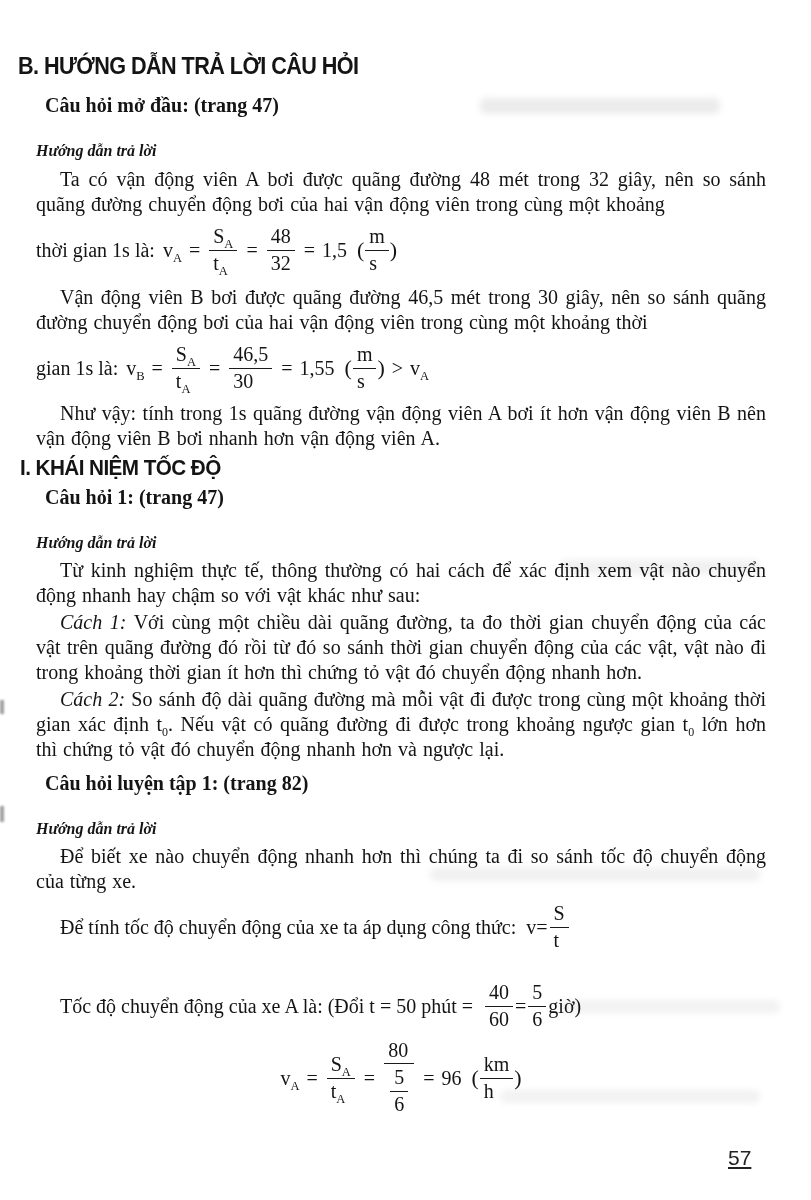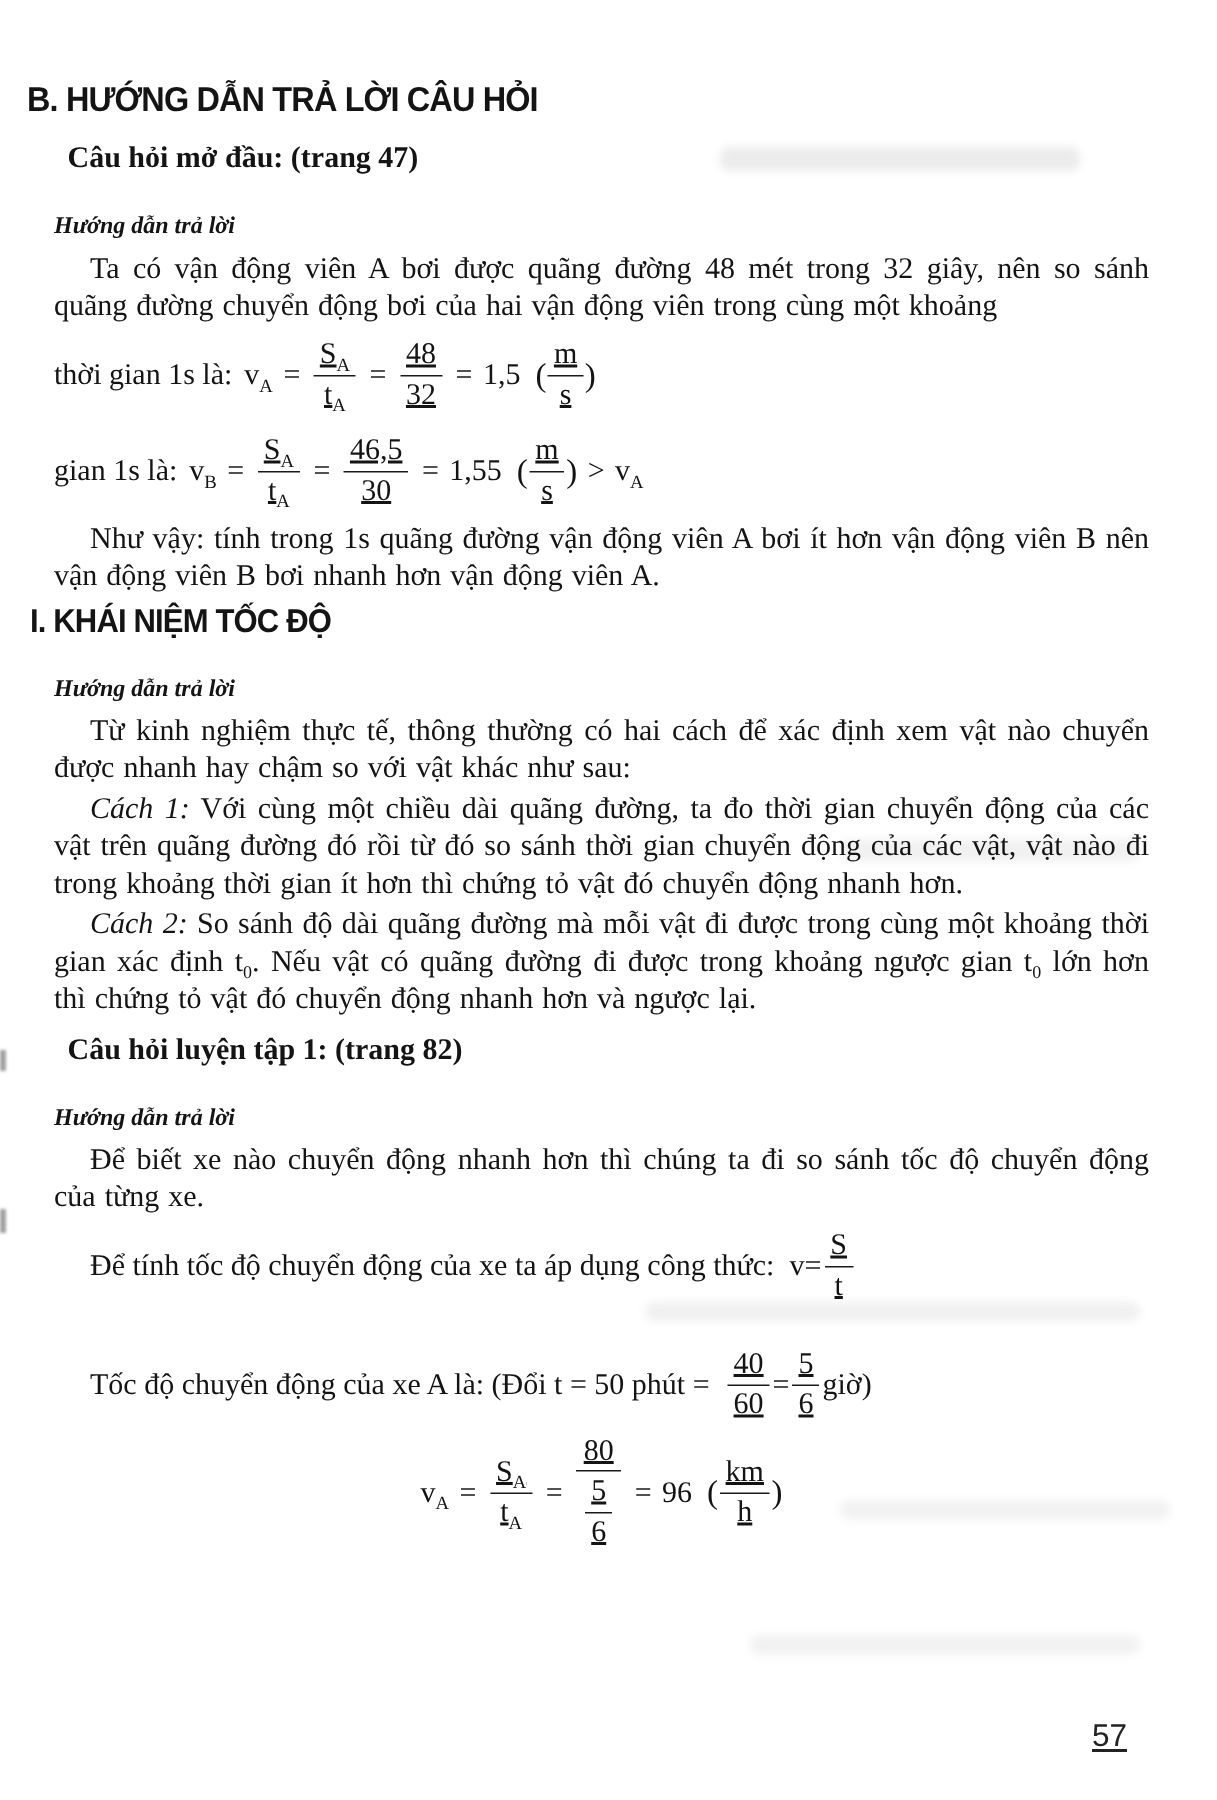--- a/index.html
+++ b/index.html
@@ -34,22 +34,22 @@
   .formula{
     display:flex;align-items:center;font-size:20px;
     min-height:62px;margin:2px 0;white-space:nowrap;
   }
   .formula.center{justify-content:center;min-height:84px;}
   .formula .lead{margin-right:8px;}
   .formula .op{margin:0 7px;}
   .formula .gap{margin-left:10px;}
   .vsym sub, .formula sub{font-size:12.5px;line-height:0;}
   .frac{
-    display:inline-block;vertical-align:middle;text-align:center;
-    line-height:1.08;margin:0 2px;text-decoration:underline;
+    display:inline-block;vertical-align:middle;text-align:left;
+    line-height:1.08;margin:0 2px;
   }
   .frac .num{display:block;padding:1px 4px 2px;border-bottom:1.6px solid #1a1a1a;}
   .frac .den{display:block;padding:2px 4px 1px;}
   .frac .den .frac .num{border-bottom:1.6px solid #1a1a1a;}
   .frac.unit{margin:0 1px;}
   .paren{font-size:22px;vertical-align:middle;}
   .inline-line{
     display:flex;align-items:center;font-size:20px;
     padding-left:24px;white-space:nowrap;
   }
@@ -110,20 +110,21 @@
     <span class="op">=</span>
     <span>1,5</span>
     <span class="paren gap">(</span>
     <span class="frac unit">
       <span class="num">m</span>
       <span class="den">s</span>
     </span>
     <span class="paren">)</span>
   </div>
 
+  <p class="para" style="margin-top:4px">Vận động viên B bơi được quãng đường 46,5 mét trong 30 giây, nên so sánh quãng đường chuyển động bơi của hai vận động viên trong cùng một khoảng thời</p>
 
   <div class="formula">
     <span class="lead">gian 1s là:</span>
     <span class="vsym"><span>v</span><sub>B</sub></span>
     <span class="op">=</span>
     <span class="frac">
       <span class="num"><span>S</span><sub>A</sub></span>
       <span class="den"><span>t</span><sub>A</sub></span>
     </span>
     <span class="op">=</span>
@@ -140,24 +141,25 @@
     </span>
     <span class="paren">)</span>
     <span class="op">&gt;</span>
     <span class="vsym"><span>v</span><sub>A</sub></span>
   </div>
 
   <p class="para" style="margin-top:2px">Như vậy: tính trong 1s quãng đường vận động viên A bơi ít hơn vận động viên B nên vận động viên B bơi nhanh hơn vận động viên A.</p>
 
   <div class="h-sans h-i">I. KHÁI NIỆM TỐC ĐỘ</div>
 
+  <div class="qlabel mt2">Câu hỏi 1: (trang 47)</div>
 
   <div class="guide">Hướng dẫn trả lời</div>
 
-  <p class="para" style="margin-top:2px">Từ kinh nghiệm thực tế, thông thường có hai cách để xác định xem vật nào chuyển được nhanh hay chậm so với vật khác như sau:</p>
+  <p class="para" style="margin-top:2px">Từ kinh nghiệm thực tế, thông thường có hai cách để xác định xem vật nào chuyển động nhanh hay chậm so với vật khác như sau:</p>
 
   <p class="para" style="margin-top:2px"><span class="lead-italic">Cách 1:</span> <span>Với cùng một chiều dài quãng đường, ta đo thời gian chuyển động của các vật trên quãng đường đó rồi từ đó so sánh thời gian chuyển động của các vật, vật nào đi trong khoảng thời gian ít hơn thì chứng tỏ vật đó chuyển động nhanh hơn.</span></p>
 
   <p class="para" style="margin-top:2px"><span class="lead-italic">Cách 2:</span> <span>So sánh độ dài quãng đường mà mỗi vật đi được trong cùng một khoảng thời gian xác định t</span><sub>0</sub><span>. Nếu vật có quãng đường đi được trong khoảng ngược gian t</span><sub>0</sub><span> lớn hơn thì chứng tỏ vật đó chuyển động nhanh hơn và ngược lại.</span></p>
 
   <div class="qlabel mt3">Câu hỏi luyện tập 1: (trang 82)</div>
 
   <div class="guide">Hướng dẫn trả lời</div>
 
   <p class="para" style="margin-top:2px">Để biết xe nào chuyển động nhanh hơn thì chúng ta đi so sánh tốc độ chuyển động của từng xe.</p>

